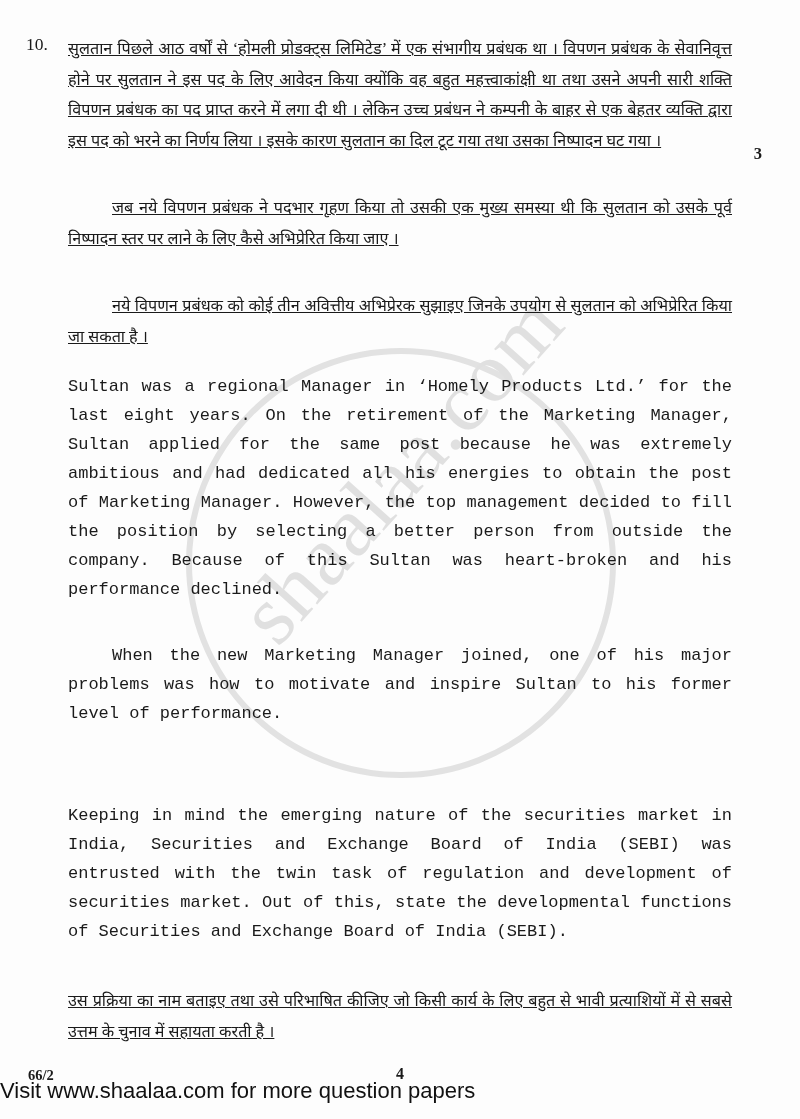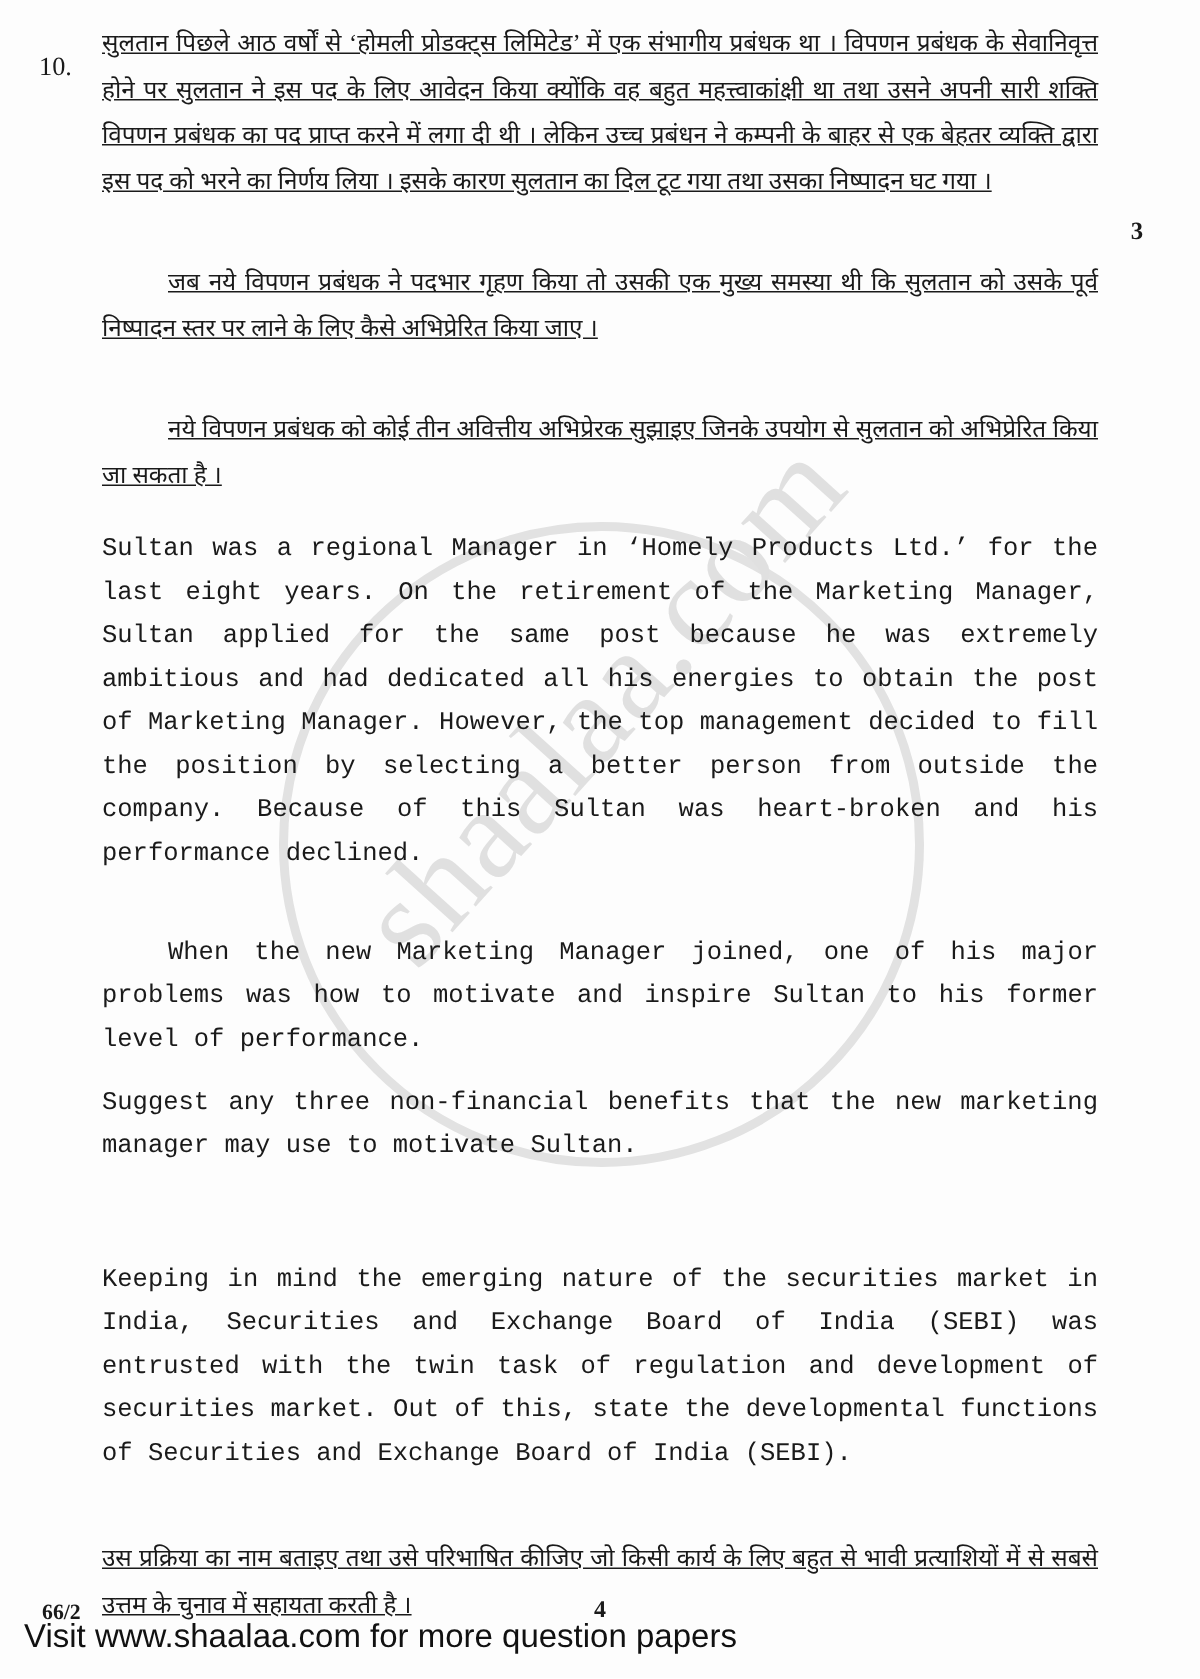--- a/index.html
+++ b/index.html
@@ -131,56 +131,55 @@
     left: 0;
     top: 6px;
     width: 800px;
     text-align: center;
     font-weight: bold;
     font-size: 16px;
     font-family: "Liberation Serif", "DejaVu Serif", serif;
   }
   #footer-banner {
     position: absolute;
-    left: 16px;
+    left: 0;
     top: 19px;
     font-family: "Liberation Sans", "DejaVu Sans", sans-serif;
     font-size: 22px;
     color: #111111;
     letter-spacing: 0px;
     white-space: nowrap;
   }
 </style>
 </head>
 <body>
 
 <div id="page">
 
   <div id="watermark-layer">
     <div class="wm-circle"></div>
     <div class="wm-text">shaalaa.com</div>
   </div>
 
   <div id="content">
 
-    <div class="qblock" style="padding-top:14px;">
+    <div class="qblock" style="padding-top:34px;">
       <span class="qnum" style="top:36px;">10.</span>
       <span class="marks" style="top:146px;">3</span>
       <div class="body-col">
         <p class="hindi">सुलतान पिछले आठ वर्षों से ‘होमली प्रोडक्ट्स लिमिटेड’ में एक संभागीय प्रबंधक था । विपणन प्रबंधक के सेवानिवृत्त होने पर सुलतान ने इस पद के लिए आवेदन किया क्योंकि वह बहुत महत्त्वाकांक्षी था तथा उसने अपनी सारी शक्ति विपणन प्रबंधक का पद प्राप्त करने में लगा दी थी । लेकिन उच्च प्रबंधन ने कम्पनी के बाहर से एक बेहतर व्यक्ति द्वारा इस पद को भरने का निर्णय लिया । इसके कारण सुलतान का दिल टूट गया तथा उसका निष्पादन घट गया ।</p>
         <div class="gap-sm"></div>
         <p class="hindi indent">जब नये विपणन प्रबंधक ने पदभार गृहण किया तो उसकी एक मुख्य समस्या थी कि सुलतान को उसके पूर्व निष्पादन स्तर पर लाने के लिए कैसे अभिप्रेरित किया जाए ।</p>
         <div class="gap-sm"></div>
         <p class="hindi indent">नये विपणन प्रबंधक को कोई तीन अवित्तीय अभिप्रेरक सुझाइए जिनके उपयोग से सुलतान को अभिप्रेरित किया जा सकता है ।</p>
         <div class="gap-md"></div>
         <p class="eng">Sultan was a regional Manager in ‘Homely Products Ltd.’ for the last eight years. On the retirement of the Marketing Manager, Sultan applied for the same post because he was extremely ambitious and had dedicated all his energies to obtain the post of Marketing Manager. However, the top management decided to fill the position by selecting a better person from outside the company. Because of this Sultan was heart-broken and his performance declined.</p>
         <div class="gap-sm"></div>
         <p class="eng indent">When the new Marketing Manager joined, one of his major problems was how to motivate and inspire Sultan to his former level of performance.</p>
         <div class="gap-sm"></div>
-        <p class="eng">Suggest any three non-financial benefits that the new marketing manager may use to motivate Sultan.</p>
       </div>
     </div>
 
     <div class="gap-xl"></div>
 
     <div class="qblock">
 
       <div class="body-col">
         <div class="gap-md"></div>
         <p class="eng">Keeping in mind the emerging nature of the securities market in India, Securities and Exchange Board of India (SEBI) was entrusted with the twin task of regulation and development of securities market. Out of this, state the developmental functions of Securities and Exchange Board of India (SEBI).</p>

